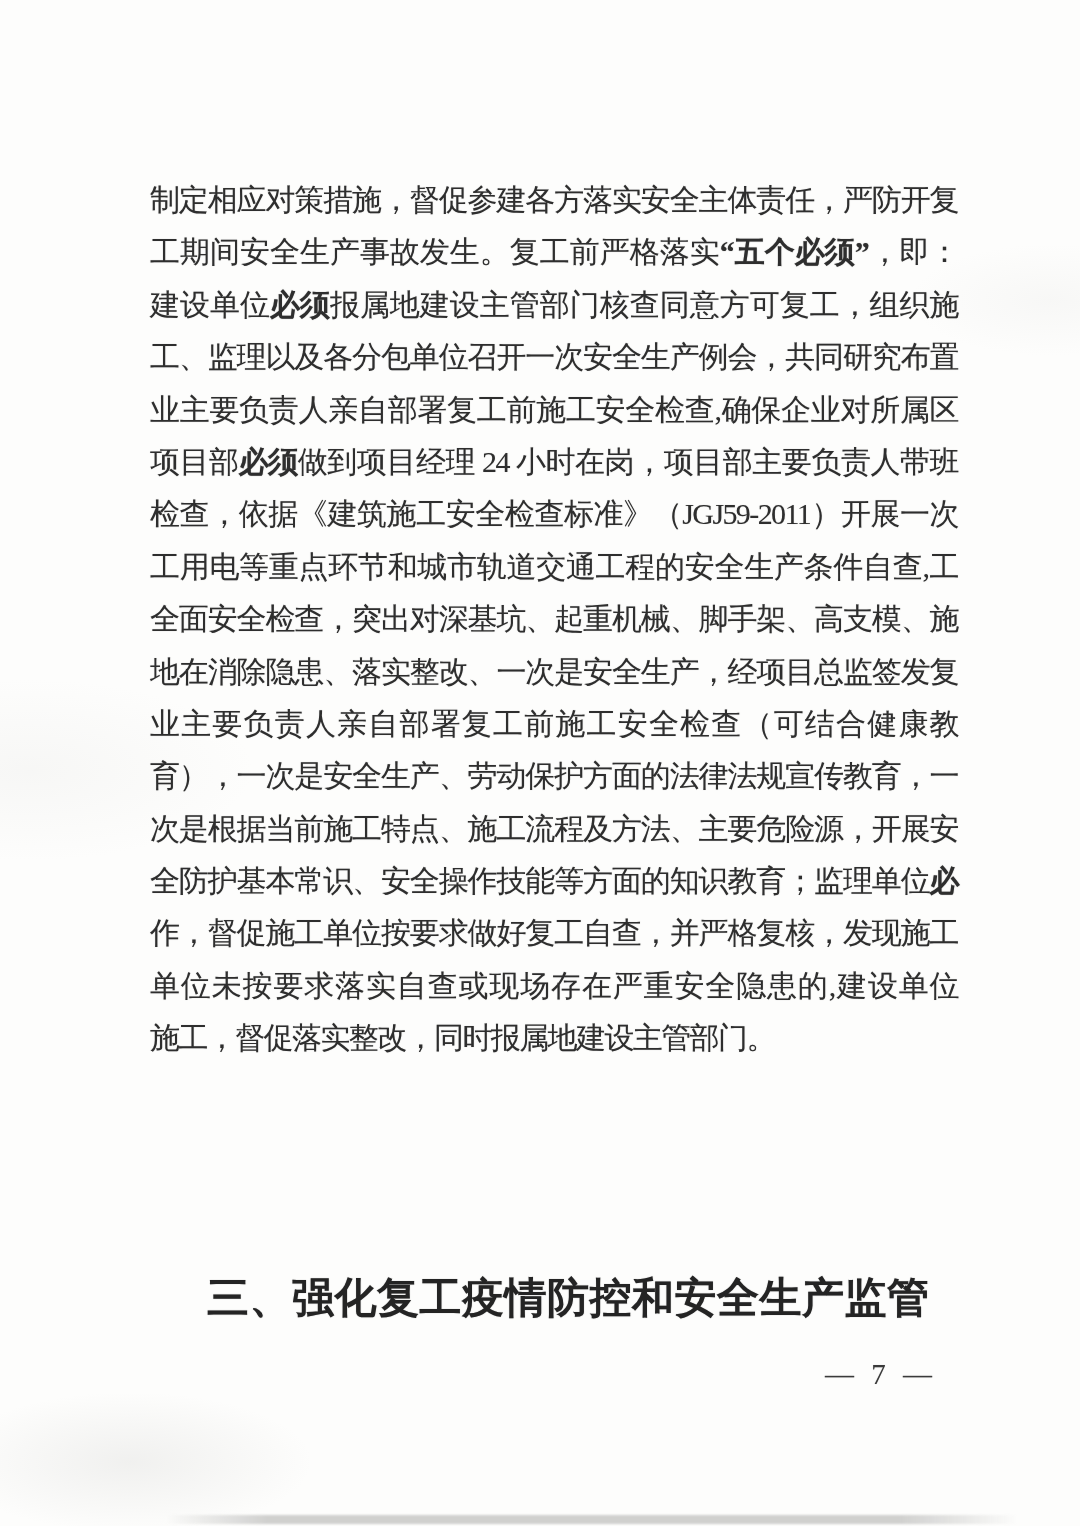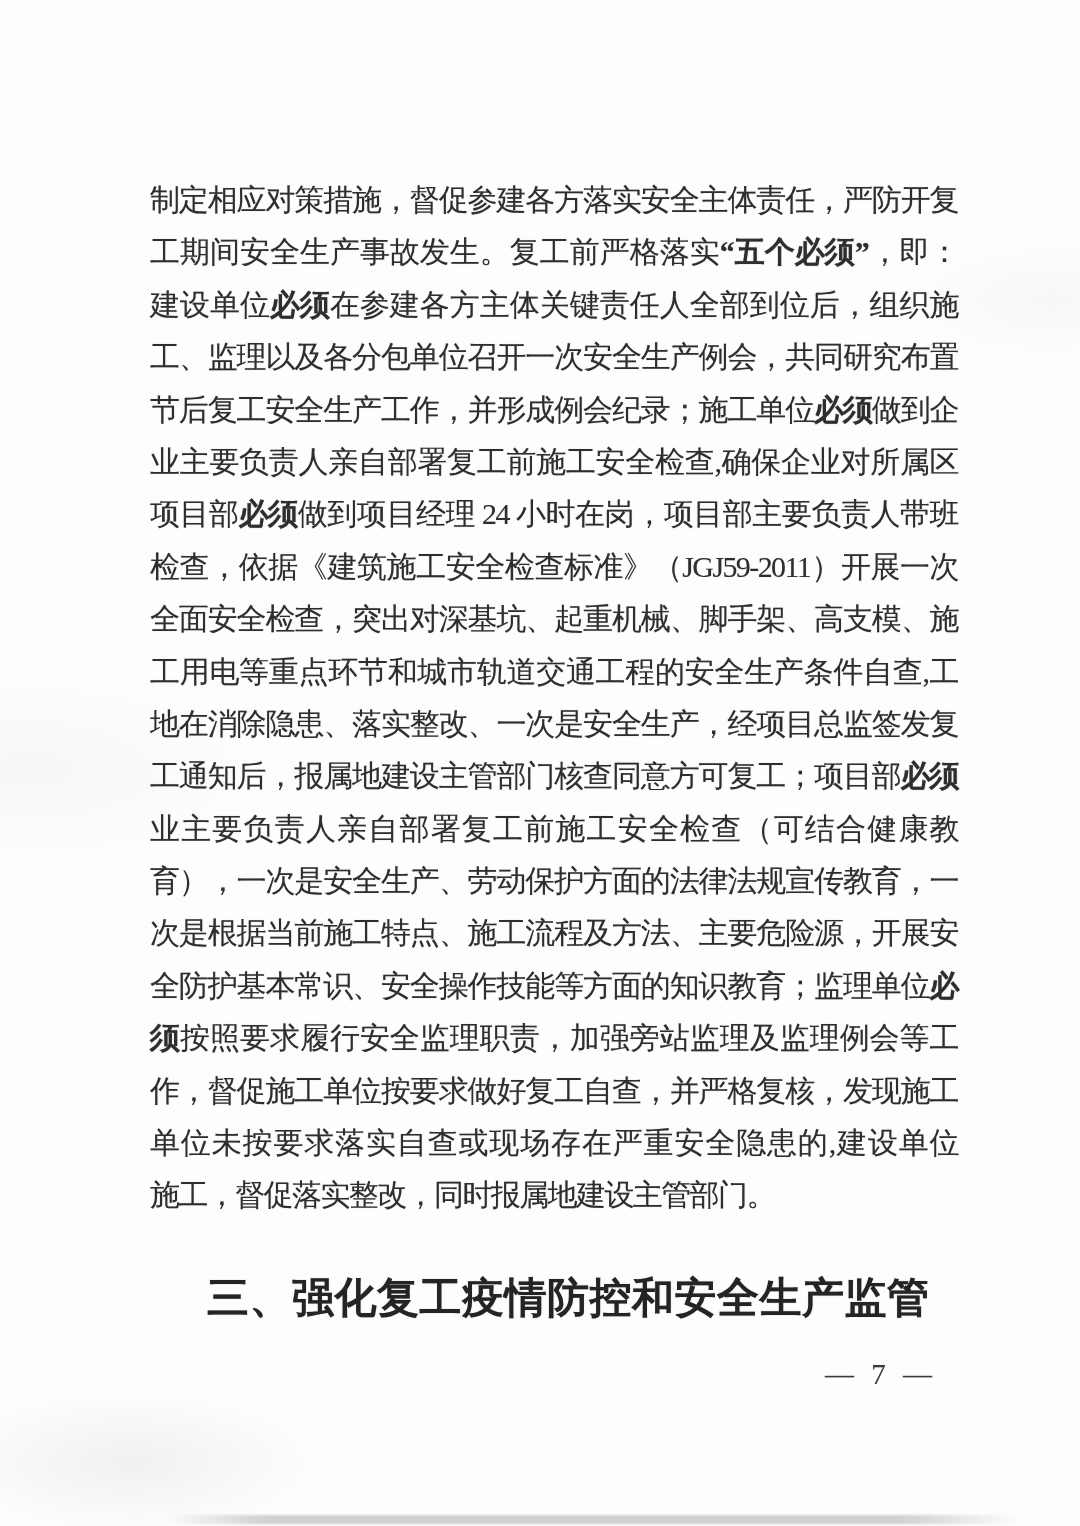--- a/index.html
+++ b/index.html
@@ -73,35 +73,32 @@
     filter: blur(1.2px);
   }
 </style>
 </head>
 <body>
 
 <div class="page">
   <div class="text-block">
       <div class="line"><span>制定相应对策措施，督促参建各方落实安全主体责任，严防开复</span></div>
       <div class="line"><span>工期间安全生产事故发生。复工前严格落实</span><span class="b">“五个必须”</span><span>，即：</span></div>
-      <div class="line"><span>建设单位</span><span class="b">必须</span><span>在参建各方主体关键责任人全部到位后，组织施</span></div>
+      <div class="line"><span>建设单位</span><span class="b">必须</span><span>报属地建设主管部门核查同意方可复工，组织施</span></div>
       <div class="line"><span>工、监理以及各分包单位召开一次安全生产例会，共同研究布置</span></div>
-      <div class="line"><span>节后复工安全生产工作，并形成例会纪录；施工单位</span><span class="b">必须</span><span>做到企</span></div>
       <div class="line"><span>业主要负责人亲自部署复工前施工安全检查,确保企业对所属区</span></div>
       <div class="line"><span>项目部</span><span class="b">必须</span><span>做到项目经理 24 小时在岗，项目部主要负责人带班</span></div>
       <div class="line"><span>检查，依据《建筑施工安全检查标准》（JGJ59-2011）开展一次</span></div>
+      <div class="line"><span>工用电等重点环节和城市轨道交通工程的安全生产条件自查,工</span></div>
       <div class="line"><span>全面安全检查，突出对深基坑、起重机械、脚手架、高支模、施</span></div>
-      <div class="line"><span>工用电等重点环节和城市轨道交通工程的安全生产条件自查,工</span></div>
       <div class="line"><span>地在消除隐患、落实整改、一次是安全生产，经项目总监签发复</span></div>
-      <div class="line"><span>工通知后，报属地建设主管部门核查同意方可复工；项目部</span><span class="b">必须</span></div>
       <div class="line"><span>业主要负责人亲自部署复工前施工安全检查（可结合健康教</span></div>
       <div class="line"><span>育），一次是安全生产、劳动保护方面的法律法规宣传教育，一</span></div>
       <div class="line"><span>次是根据当前施工特点、施工流程及方法、主要危险源，开展安</span></div>
       <div class="line"><span>全防护基本常识、安全操作技能等方面的知识教育；监理单位</span><span class="b">必</span></div>
-      <div class="line"><span class="b">须</span><span>按照要求履行安全监理职责，加强旁站监理及监理例会等工</span></div>
       <div class="line"><span>作，督促施工单位按要求做好复工自查，并严格复核，发现施工</span></div>
       <div class="line"><span>单位未按要求落实自查或现场存在严重安全隐患的,建设单位</span></div>
       <div class="line last-left"><span>施工，督促落实整改，同时报属地建设主管部门。</span></div>
     </div>
   <div class="heading">三、强化复工疫情防控和安全生产监管</div>
   <div class="page-number">— 7 —</div>
   <div class="bottom-shadow"></div>
 </div>
 
 </body></html>

